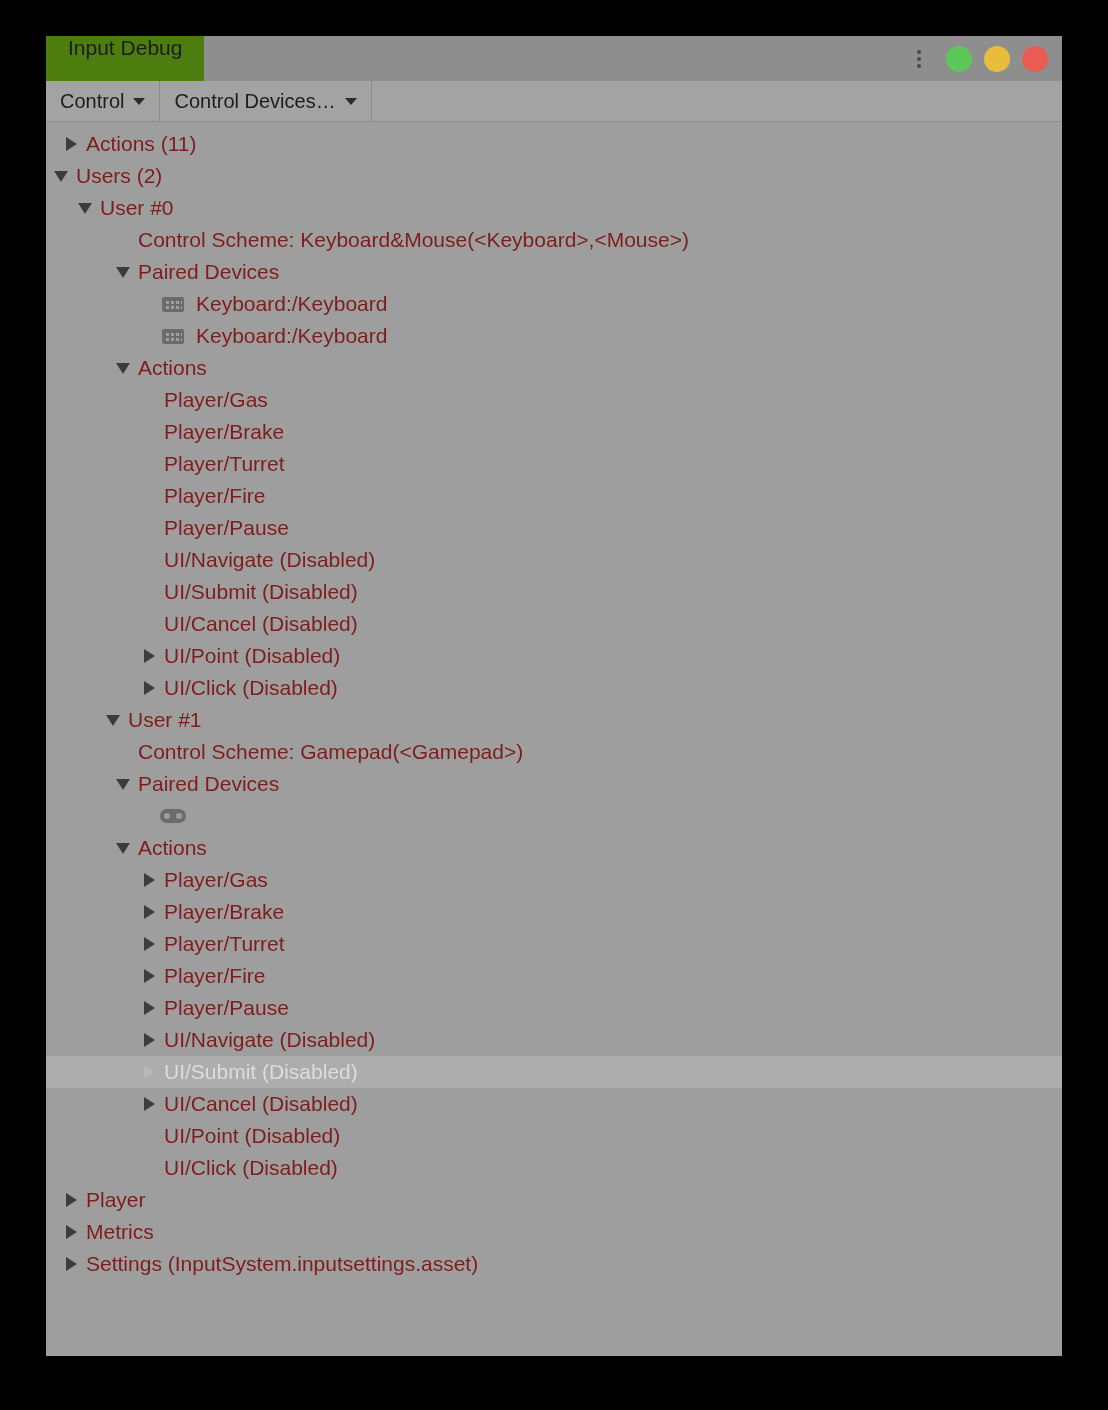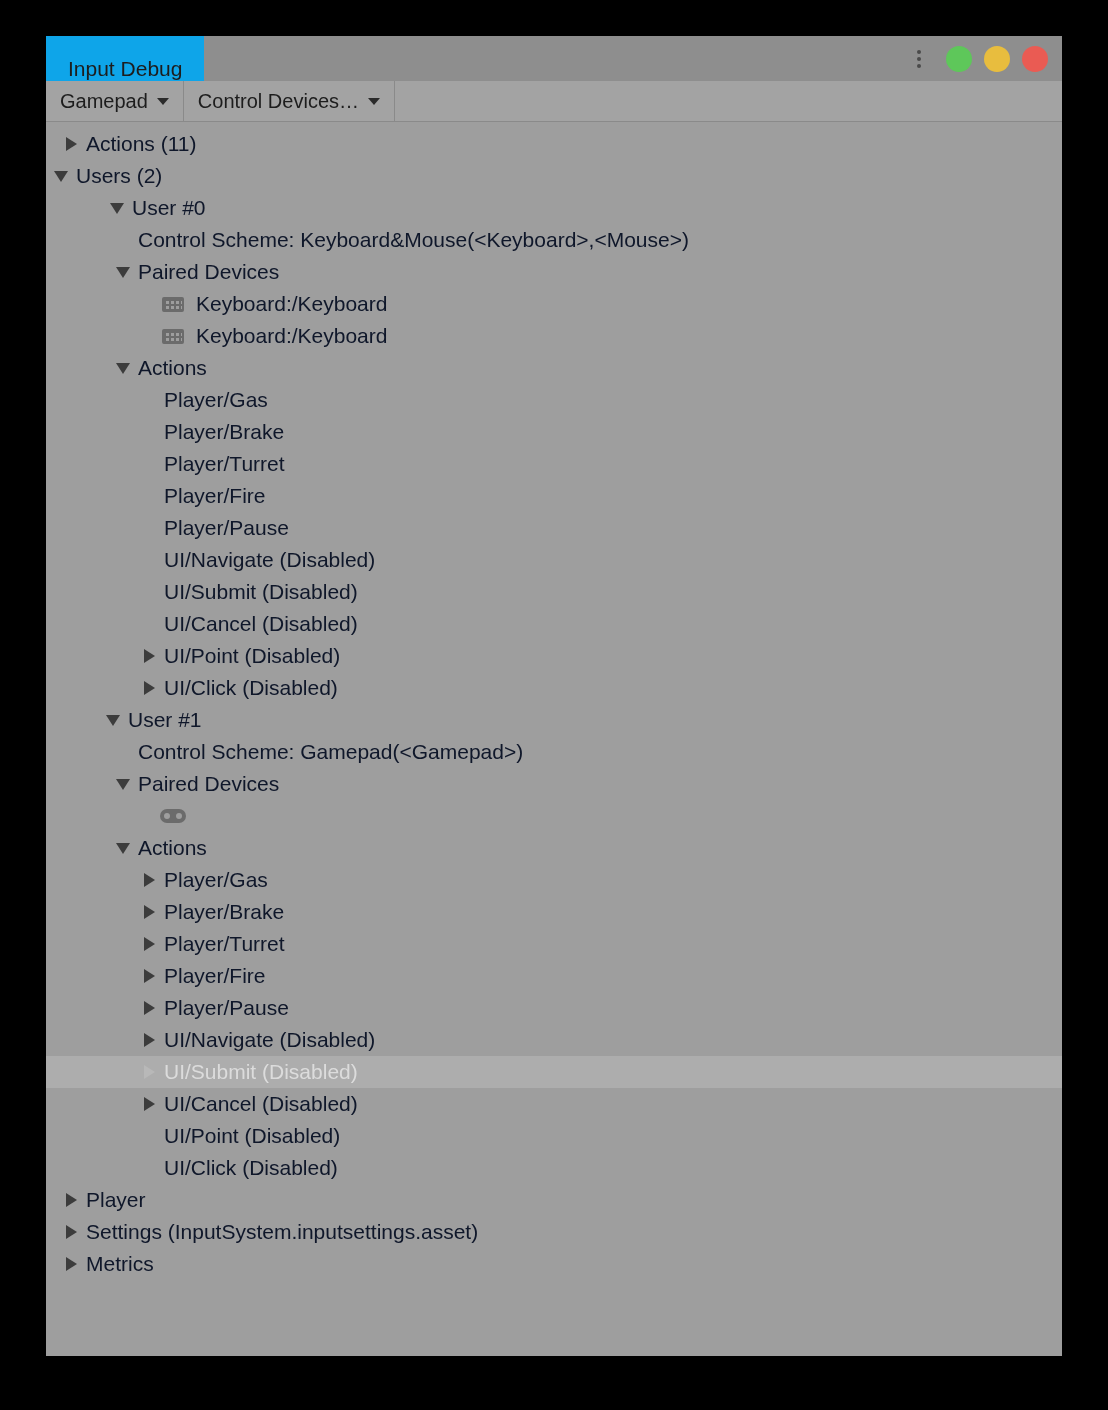--- a/index.html
+++ b/index.html
@@ -28,25 +28,25 @@
     height: 45px;
     background: #8e8e8e;
     flex: 0 0 auto;
   }
   #tab {
     position: absolute;
     left: 0;
     top: 0;
     height: 45px;
     padding: 0 22px;
-    background: #0ea5e9;
+    background: #4d7c0f;
     color: #1d1d1d;
     font-size: 21px;
     display: flex;
-    align-items: flex-end;
+    align-items: flex-start;
     white-space: nowrap;
   }
   #window-buttons {
     position: absolute;
     right: 14px;
     top: 0;
     height: 45px;
     display: flex;
     align-items: center;
     gap: 12px;
@@ -109,21 +109,21 @@
     flex: 1 1 auto;
     background: #9e9e9e;
     padding-top: 6px;
     overflow: hidden;
   }
   .row {
     height: 32px;
     display: flex;
     align-items: center;
     font-size: 21px;
-    color: #0f172a;
+    color: #7f1d1d;
     white-space: nowrap;
   }
   .row.selected {
     background: #adadad;
     color: #dcdcdc;
   }
   .tw {
     width: 22px;
     min-width: 22px;
     height: 32px;
@@ -201,21 +201,21 @@
           <i></i>
       </div>
       <div class="dot" style="background:#5ec75a"></div>
       <div class="dot" style="background:#e8bd3e"></div>
       <div class="dot" style="background:#ea5b53"></div>
     </div>
   </div>
 
   <div id="toolbar">
     <div class="tb-btn">
-      <span>Gamepad</span>
+      <span>Control</span>
       <span class="caret-down"></span>
     </div>
     <div class="tb-btn">
       <span>Control Devices…</span>
       <span class="caret-down"></span>
     </div>
     <div id="toolbar-filler"></div>
   </div>
 
   <div id="tree">
@@ -224,21 +224,21 @@
           <span class="arrow-right"></span>
         </span>
         <span class="label">Actions (11)</span>
       </div>
       <div class="row" style="padding-left: 4px;">
         <span class="tw">
           <span class="arrow-down"></span>
         </span>
         <span class="label">Users (2)</span>
       </div>
-      <div class="row" style="padding-left: 60px;">
+      <div class="row" style="padding-left: 28px;">
         <span class="tw">
           <span class="arrow-down"></span>
         </span>
         <span class="label">User #0</span>
       </div>
       <div class="row" style="padding-left: 66px;">
         <span class="tw none">
           <span class="arrow-right"></span>
         </span>
         <span class="label">Control Scheme: Keyboard&amp;Mouse(&lt;Keyboard&gt;,&lt;Mouse&gt;)</span>
@@ -428,22 +428,22 @@
       <div class="row" style="padding-left: 14px;">
         <span class="tw">
           <span class="arrow-right"></span>
         </span>
         <span class="label">Player</span>
       </div>
       <div class="row" style="padding-left: 14px;">
         <span class="tw">
           <span class="arrow-right"></span>
         </span>
+        <span class="label">Metrics</span>
+      </div>
+      <div class="row" style="padding-left: 14px;">
+        <span class="tw">
+          <span class="arrow-right"></span>
+        </span>
         <span class="label">Settings (InputSystem.inputsettings.asset)</span>
-      </div>
-      <div class="row" style="padding-left: 14px;">
-        <span class="tw">
-          <span class="arrow-right"></span>
-        </span>
-        <span class="label">Metrics</span>
       </div>
     </div>
 </div>
 
 </body></html>

